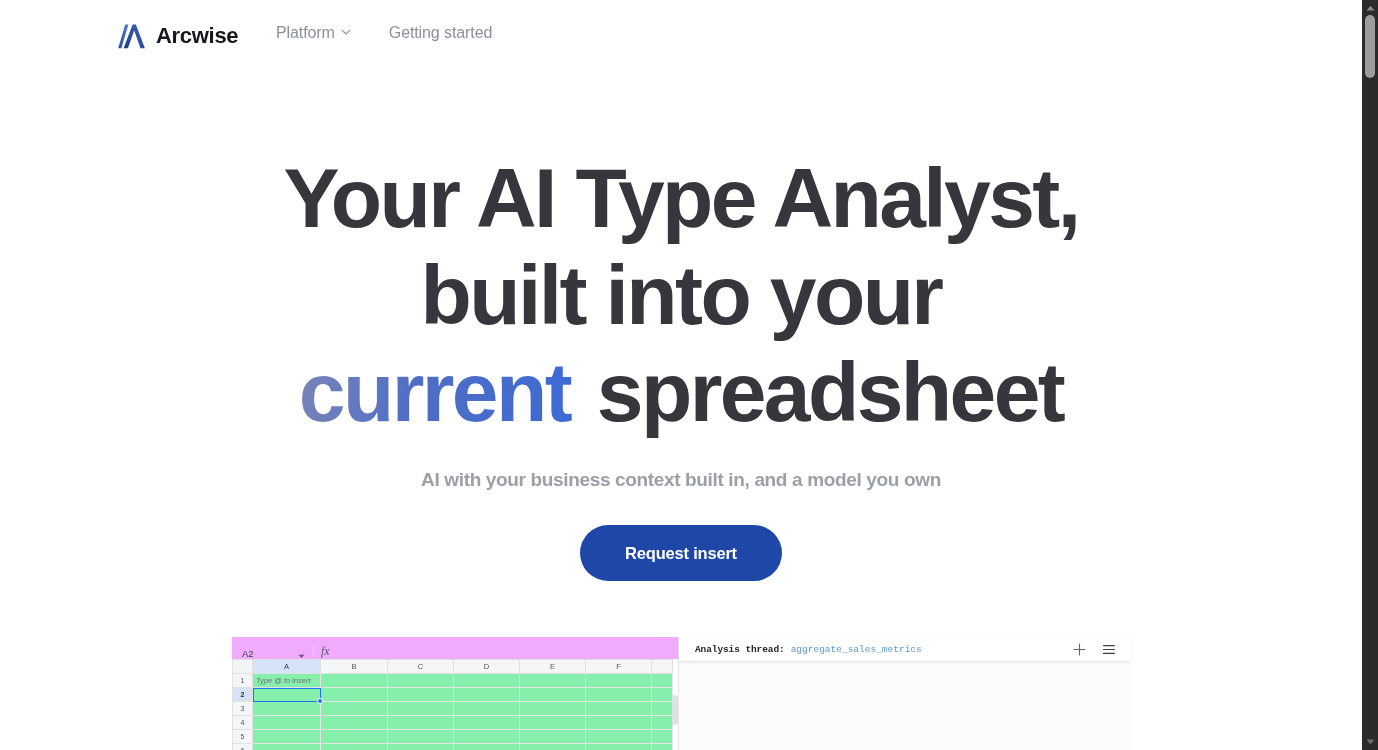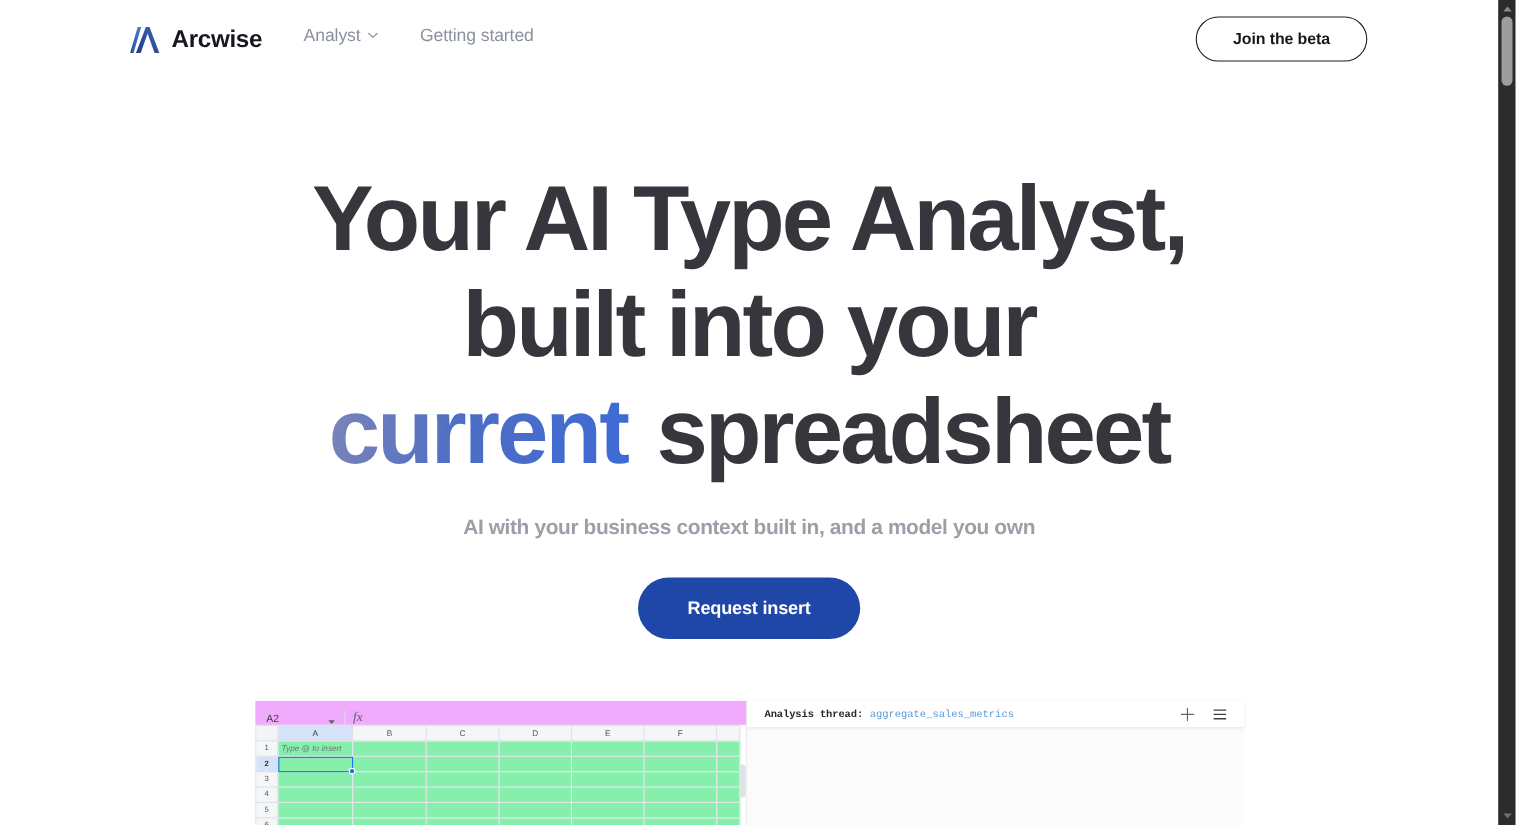--- a/index.html
+++ b/index.html
@@ -396,33 +396,32 @@
             </defs>
             <path d="M7.2 1.5 L10.4 1.5 L3.4 25.2 L0.2 25.2 Z" fill="url(#lgA)"></path>
             <path d="M14.6 1.5 L17.9 1.5 L26.9 25.2 L22.5 25.2 L16.2 7.4 L9.9 25.2 L5.6 25.2 Z" fill="url(#lgB)"></path>
           </svg>
         </span>
         <span class="brand-name">Arcwise</span>
       </div>
 
       <div class="nav-links">
         <div class="nav-link">
-          <span>Analyst</span>
+          <span>Platform</span>
           <span class="chev">
             <svg width="10" height="10" viewBox="0 0 10 10">
                 <path d="M1.2 3.4 L5 7.0 L8.8 3.4" fill="none" stroke="#8b919c" stroke-width="1.1" stroke-linecap="round" stroke-linejoin="round"></path>
               </svg>
           </span>
         </div>
         <div class="nav-link">
           <span>Getting started</span>
         </div>
       </div>
 
-      <div class="beta-btn">Join the beta</div>
     </div>
 
     <div id="hero">
       <h1 class="headline">
         <span class="hl-line">Your AI Type Analyst,</span>
         <span class="hl-line">built into your</span>
         <span class="hl-line"><span class="hl-current">current</span> <span>spreadsheet</span></span>
       </h1>
 
       <div class="subhead">AI with your business context built in, and a model you own</div>

